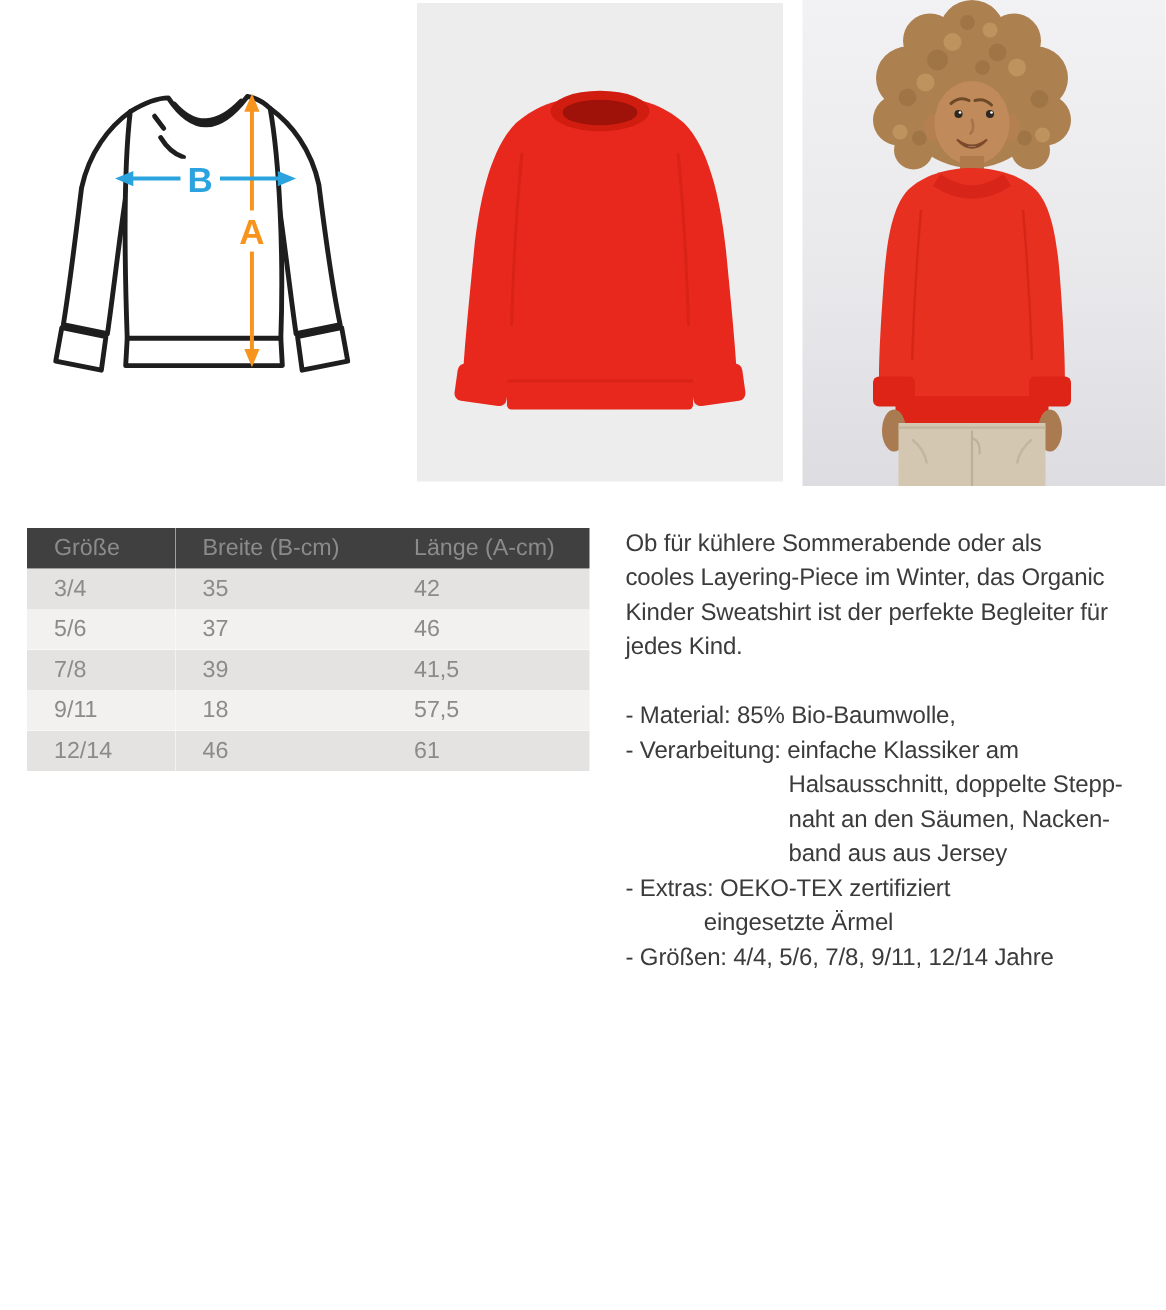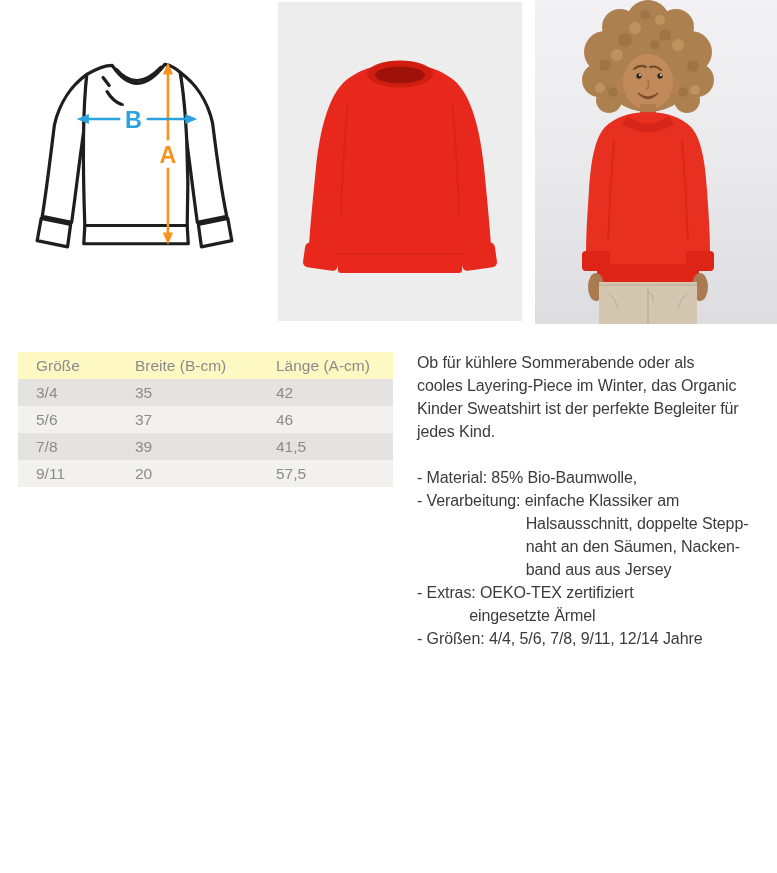--- a/index.html
+++ b/index.html
@@ -22,21 +22,21 @@
   
   table.size{
     position:absolute;left:18px;top:352px;width:375px;
     border-collapse:collapse;table-layout:fixed;
     font-size:15.5px;color:#8b8b8b;
   }
   table.size th,table.size td{
     font-weight:normal;text-align:left;padding:0 0 0 18px;height:27px;
     overflow:hidden;white-space:nowrap;
   }
-  table.size thead tr{background:#fef9c3;}
+  table.size thead tr{background:#404040;}
   table.size tbody tr:nth-child(odd){background:#e4e3e1;}
   table.size tbody tr:nth-child(even){background:#f2f1ef;}
 
   
   .desc{
     left:417px;top:351px;width:360px;
     font-size:16px;line-height:23px;color:#3b3b3b;letter-spacing:-0.1px;
   }
   .desc .para{margin:0 0 23px 0;}
   .desc .line{white-space:pre;}
@@ -198,22 +198,27 @@
         <td>37</td>
         <td>46</td>
       </tr>
       <tr>
         <td>7/8</td>
         <td>39</td>
         <td>41,5</td>
       </tr>
       <tr>
         <td>9/11</td>
-        <td>20</td>
+        <td>18</td>
         <td>57,5</td>
+      </tr>
+      <tr>
+        <td>12/14</td>
+        <td>46</td>
+        <td>61</td>
       </tr>
     </tbody>
 </table>
 
 <div class="abs desc">
     <div class="para">
       <div class="line">Ob für kühlere Sommerabende oder als</div>
       <div class="line">cooles Layering-Piece im Winter, das Organic</div>
       <div class="line">Kinder Sweatshirt ist der perfekte Begleiter für</div>
       <div class="line">jedes Kind.</div>

